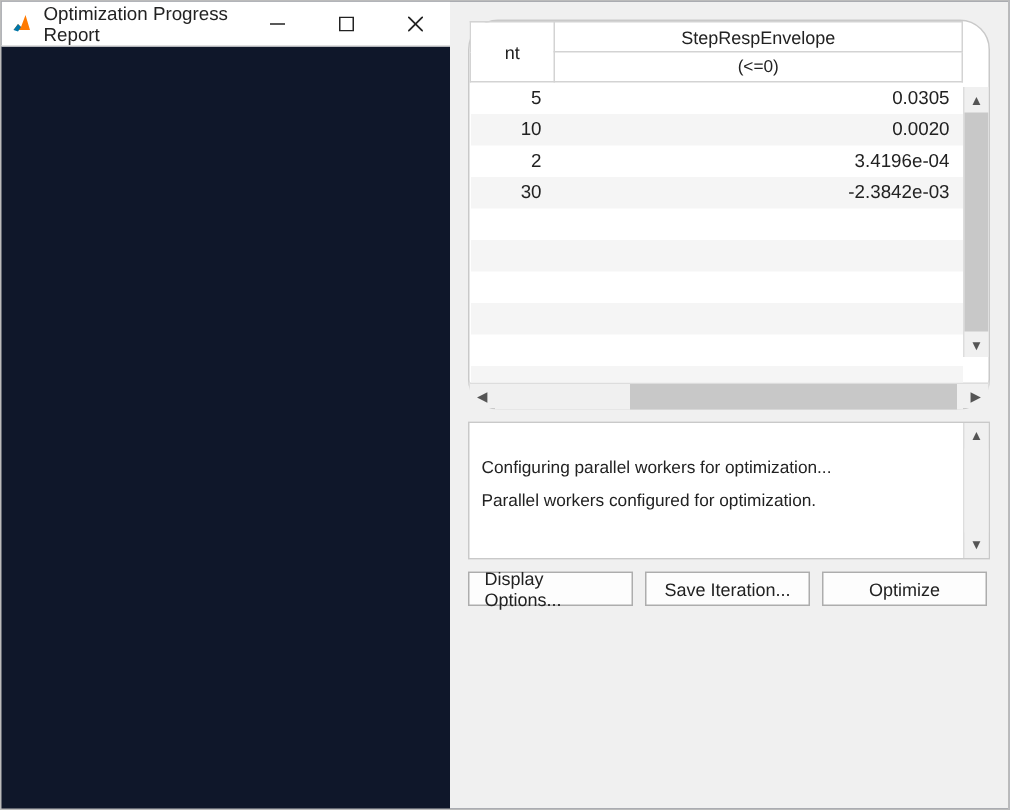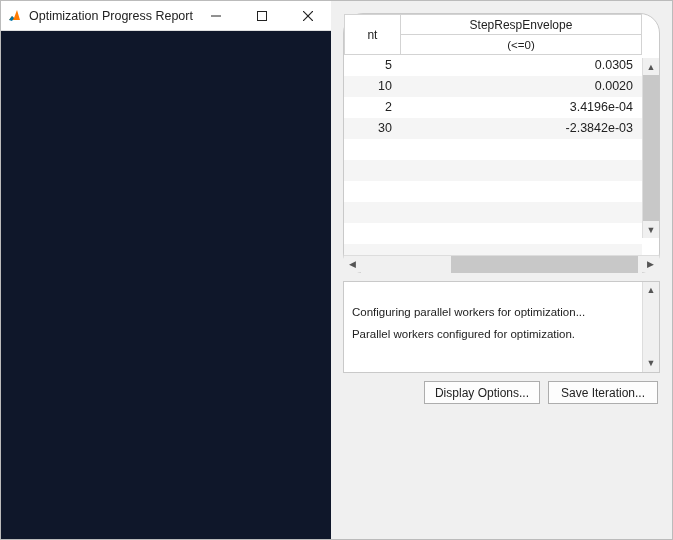--- a/index.html
+++ b/index.html
@@ -307,16 +307,17 @@
       <div class="vscroll2">
         <div class="v-arrow">▲</div>
         <div class="v-track"></div>
         <div class="v-arrow">▼</div>
       </div>
     </div>
 
     <div class="button-row">
       <div class="btn">Display Options...</div>
       <div class="btn">Save Iteration...</div>
+      <div class="btn">Optimize</div>
     </div>
 
   </div>
 </div>
 
 </body></html>

